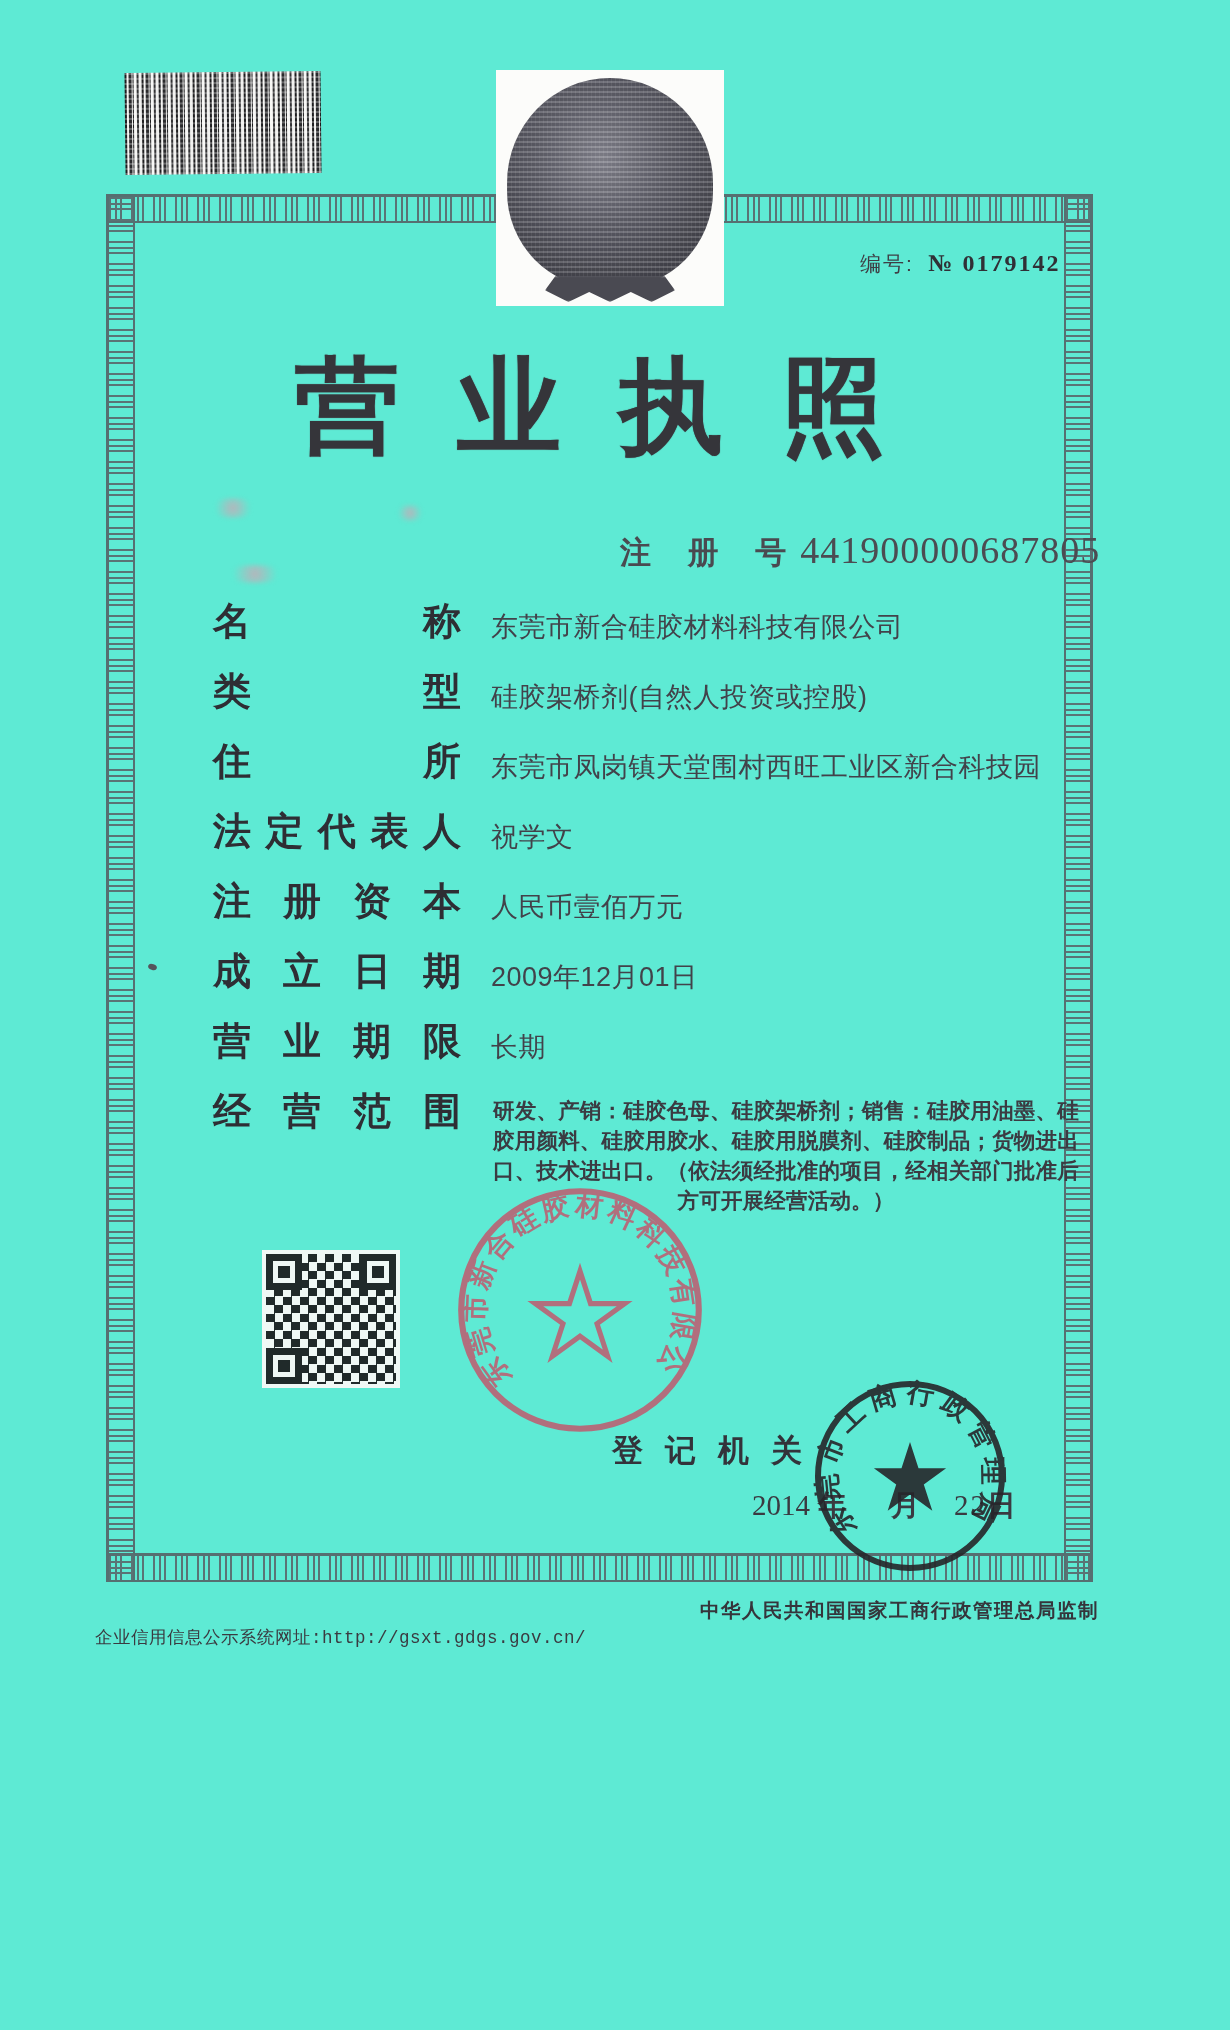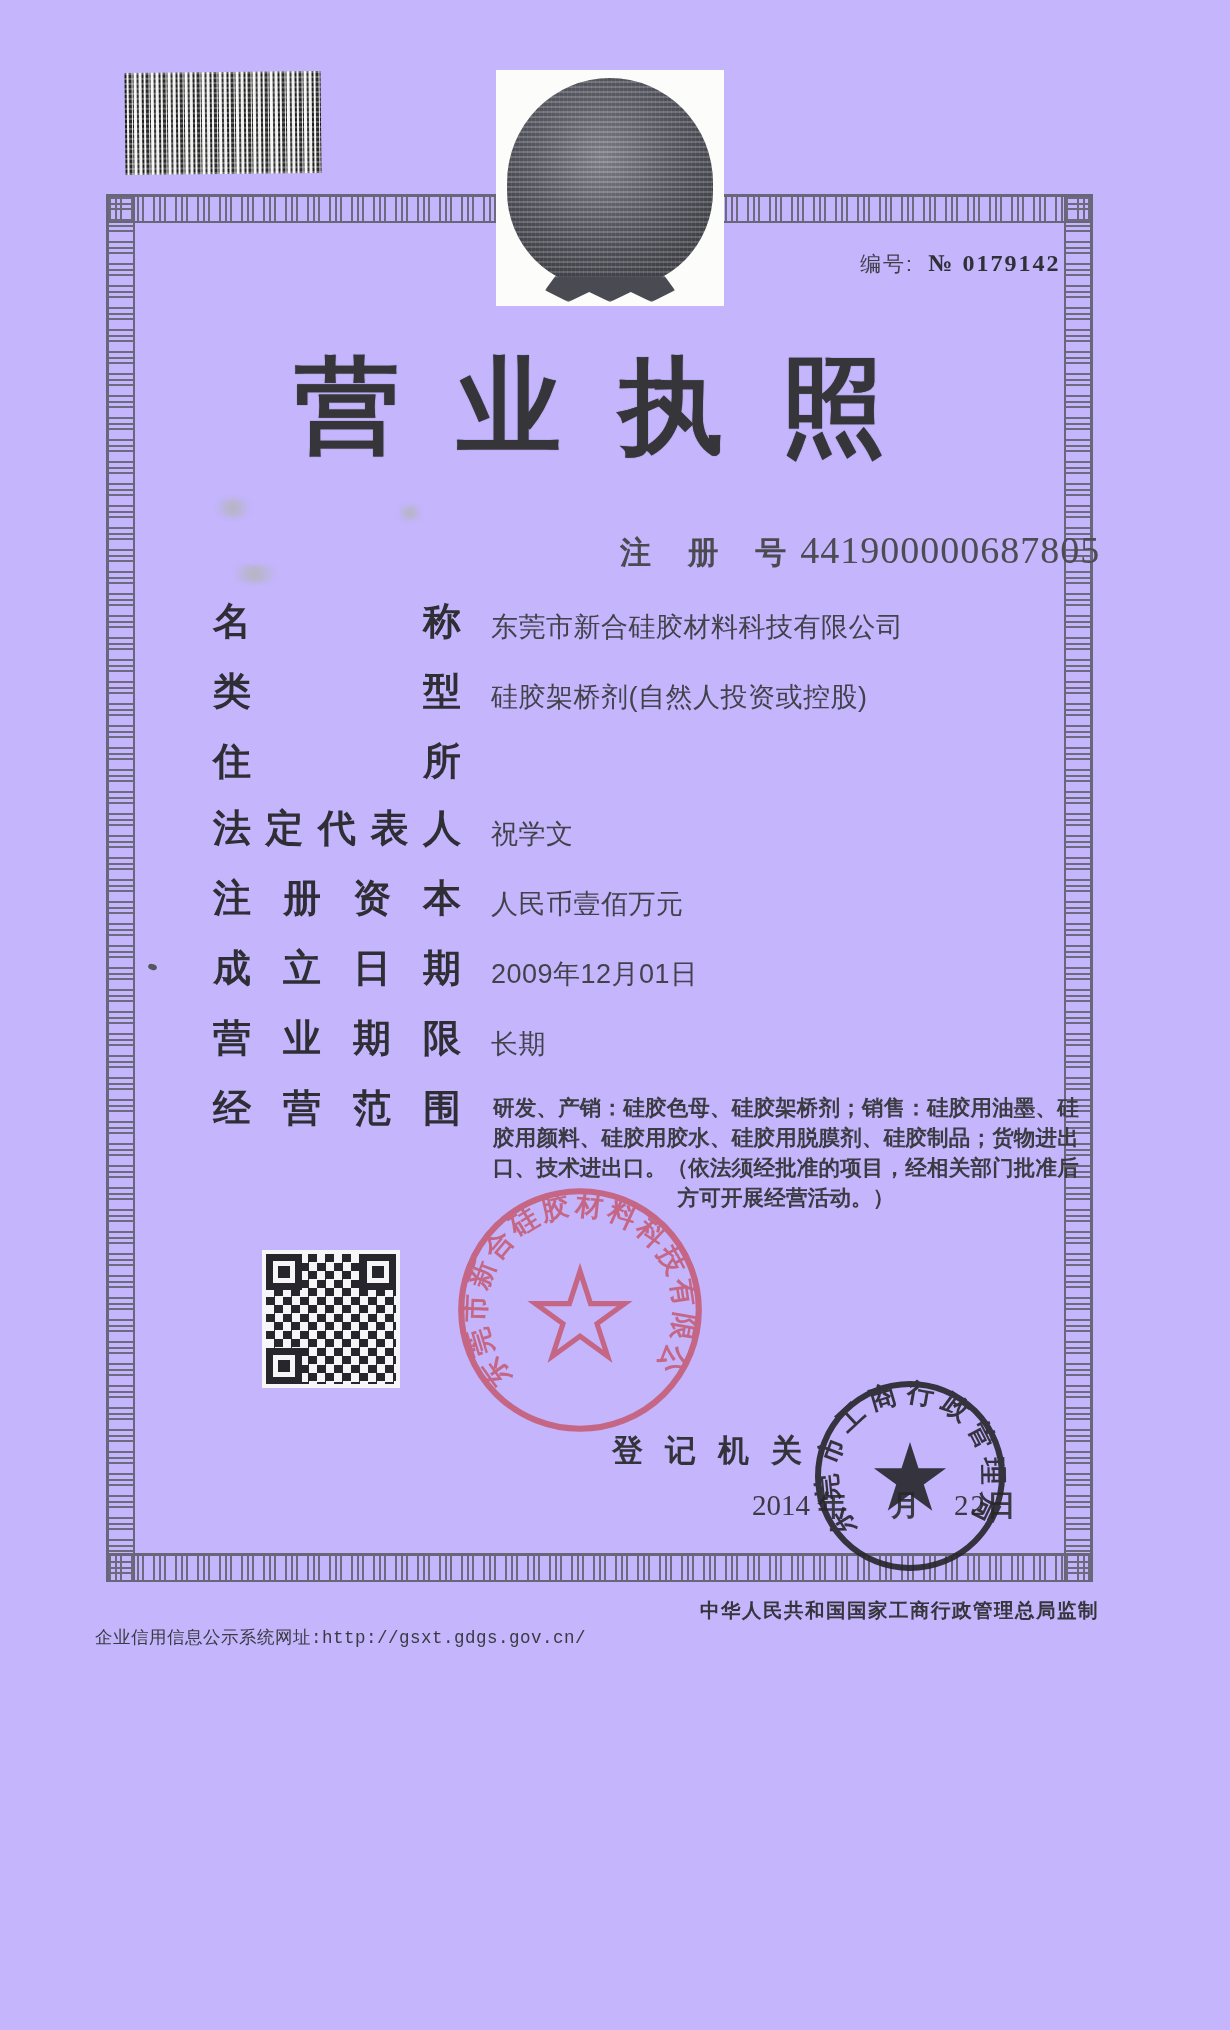--- a/index.html
+++ b/index.html
@@ -1,16 +1,16 @@
 <!DOCTYPE html>
 <html><head>
 <meta charset="utf-8">
 <style>
   html,body{margin:0;padding:0;background:#ffffff;}
-  .page{position:relative;width:1230px;height:2030px;background:#c4b5fd;overflow:hidden;
+  .page{position:relative;width:1230px;height:2030px;background:#5eead4;overflow:hidden;
         font-family:"Liberation Sans",sans-serif;color:#3c3c42;}
 
   
   .frame{position:absolute;left:106px;top:194px;width:987px;height:1388px;z-index:1;opacity:.82;}
   .band{position:absolute;background-color:transparent;}
   .band-h{left:0;right:0;height:24px;border-top:3px solid #55555c;border-bottom:2px solid #55555c;
     background-image:repeating-linear-gradient(90deg,transparent 0 3px,#5a5a61 3px 5px,transparent 5px 9px,#5a5a61 9px 11px,transparent 11px 14px,#5a5a61 14px 16px,transparent 16px 22px);}
   .band-v{top:0;bottom:0;width:24px;border-left:3px solid #55555c;border-right:2px solid #55555c;
     background-image:repeating-linear-gradient(180deg,transparent 0 3px,#5a5a61 3px 5px,transparent 5px 9px,#5a5a61 9px 11px,transparent 11px 14px,#5a5a61 14px 16px,transparent 16px 22px);}
   .band-top{top:0;} .band-bottom{bottom:0;} .band-left{left:0;} .band-right{right:0;border-right:3px solid #55555c;border-left:2px solid #55555c;}
@@ -132,20 +132,21 @@
           <span>类</span>
           <span>型</span>
         </div>
       <div class="field-value">硅胶架桥剂(自然人投资或控股)</div>
     </div>
     <div class="field-row">
       <div class="field-label">
           <span>住</span>
           <span>所</span>
         </div>
+      <div class="field-value">东莞市凤岗镇天堂围村西旺工业区新合科技园</div>
     </div>
     <div class="field-row">
       <div class="field-label">
           <span>法</span>
           <span>定</span>
           <span>代</span>
           <span>表</span>
           <span>人</span>
         </div>
       <div class="field-value">祝学文</div>

